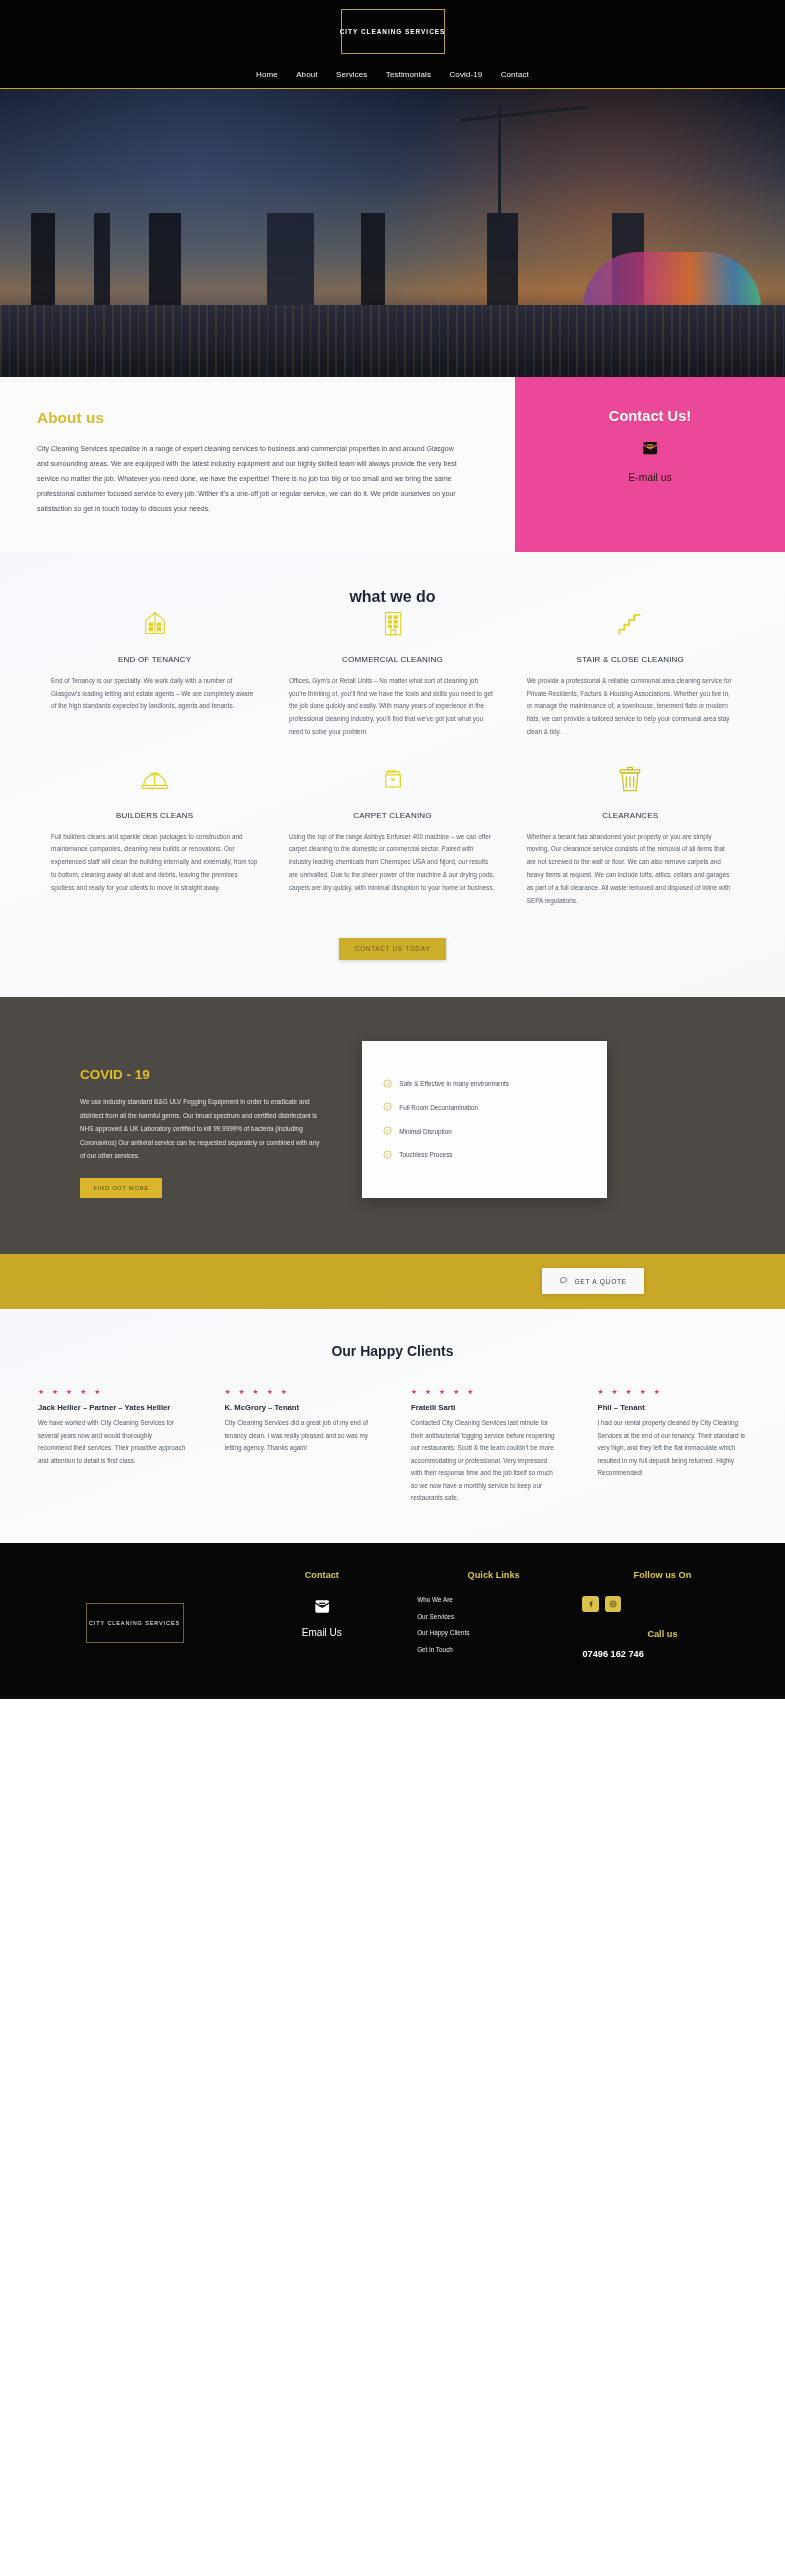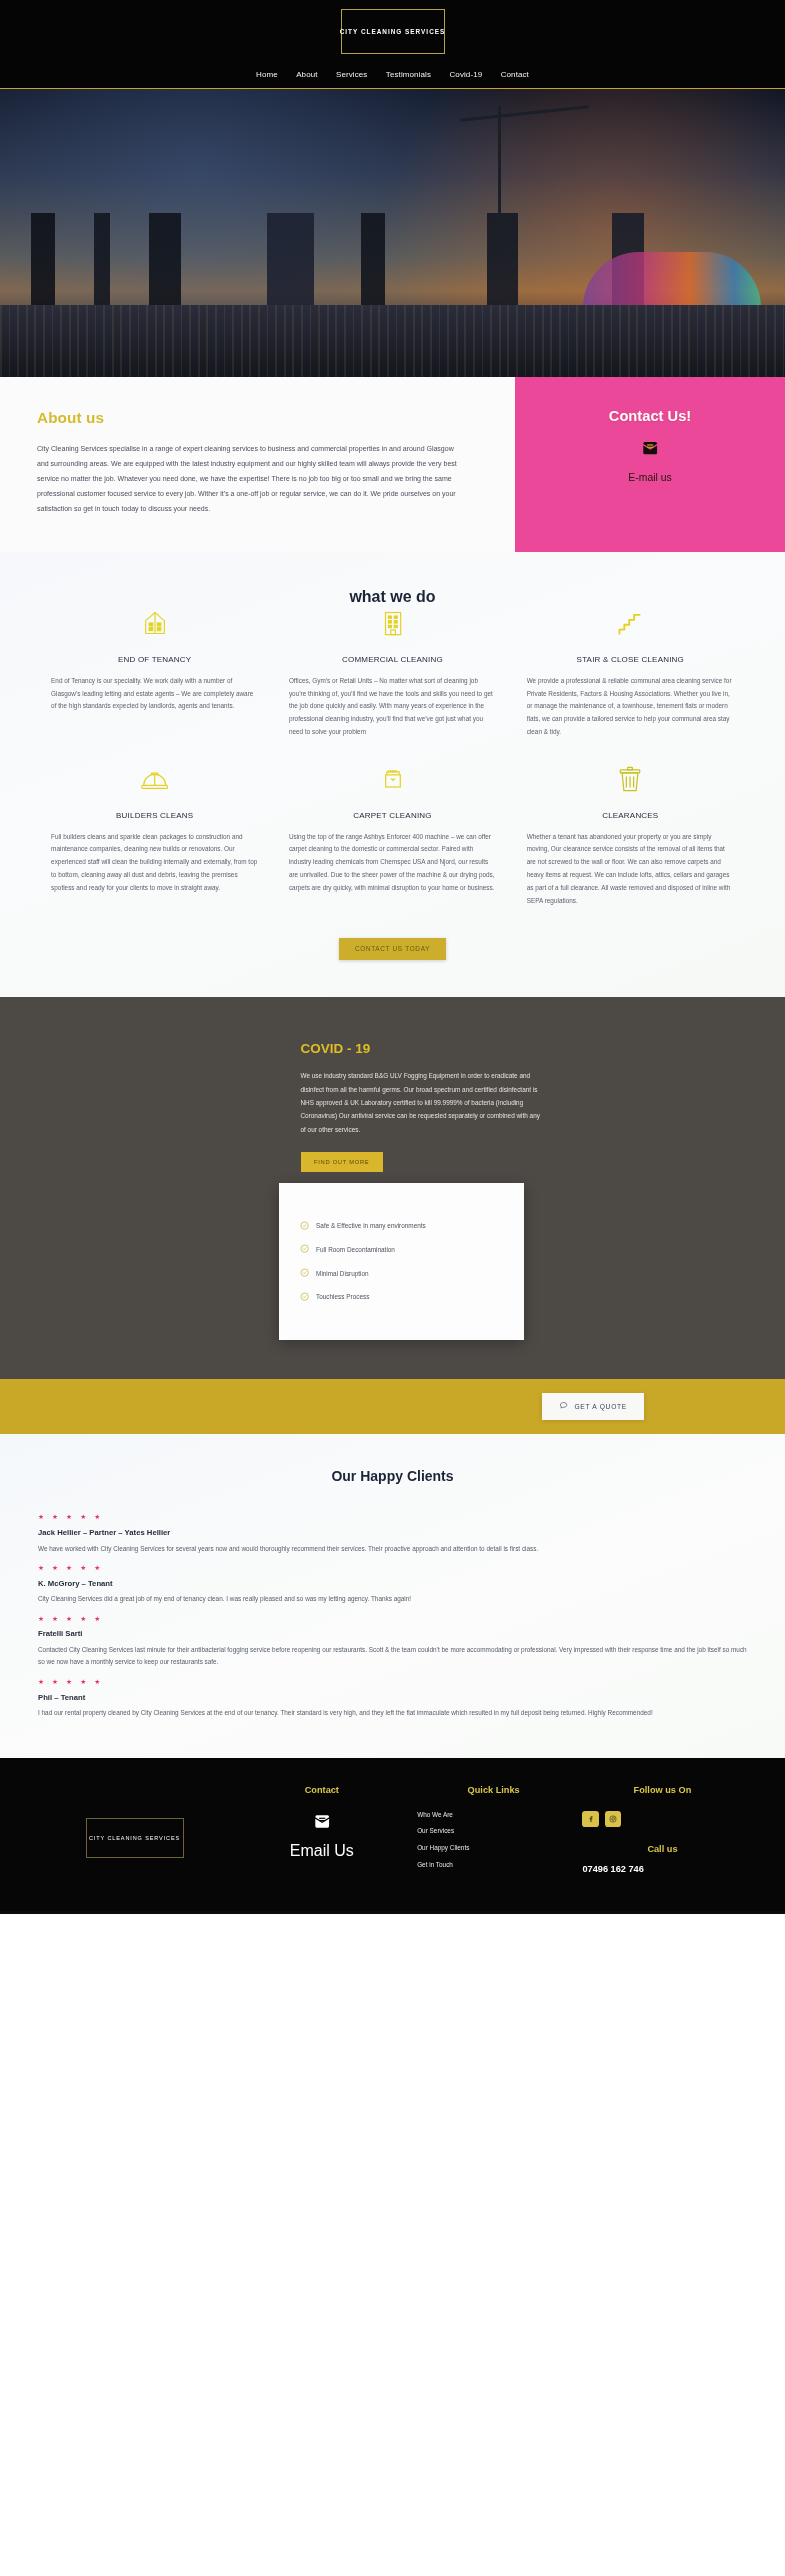--- a/index.html
+++ b/index.html
@@ -164,24 +164,23 @@
     display:inline-block; background:#cdae2c; color:#6b5a11;
     border:none; font-size:6.4px; letter-spacing:0.7px;
     padding:7.4px 16px; cursor:pointer;
     box-shadow:0 1.2px 3.7px rgba(0,0,0,.18);
     font-family:"Liberation Sans", sans-serif;
   }
 
   
   .covid {
     background:#4d4a46;
-    padding:33px 0 39px;
+    padding:33px 0 56px;
     display:flex;
-    align-items:center;
-    flex-direction:column;
+    align-items:flex-end;
   }
   .covid-left { width:344px; padding:11px 24.5px 0 80px; }
   .covid-title {
     color:#e0bd25; font-size:13.5px; font-weight:800; margin-bottom:13.5px;
   }
   .covid-text { color:#e6e4e0; font-size:6.4px; line-height:2.1; }
   .covid-btn {
     margin-top:16px; display:inline-block;
     background:#d9b62c; color:#5d4d0d;
     font-size:5.8px; letter-spacing:0.7px; padding:6.7px 13.5px;
@@ -220,21 +219,21 @@
   
   .clients {
     background:linear-gradient(160deg,#f5f8fb 0%,#fbfcfb 55%,#f8faf8 100%);
     padding:34px 0 38px;
   }
   .clients-title {
     text-align:center; font-size:14px; font-weight:800; color:#1e2438;
     margin-bottom:29.4px;
   }
   .cl-grid {
-    display:grid; grid-template-columns:1fr;
+    display:grid; grid-template-columns:1fr 1fr 1fr 1fr;
     gap:9px 37px; padding:0 38px;
   }
   .cl-stars { color:#e8375f; font-size:6.7px; letter-spacing:3.1px; margin-bottom:6.7px; }
   .cl-name { font-size:7.7px; font-weight:700; color:#262c3c; margin-bottom:5.5px; }
   .cl-quote { font-size:6.4px; line-height:1.95; color:#565c68; }
 
   
   .site-footer {
     background:#060606;
     padding:27px 0 37px;
@@ -254,21 +253,21 @@
   }
   .f-logo-text { color:#fff; font-size:5.5px; letter-spacing:0.9px; }
   .f-head {
     color:#d9c64a; font-size:9.2px; font-weight:700; margin-bottom:16px;
     text-align:center;
   }
   .f-head.left { text-align:center; }
   .f-contact { text-align:center; }
   .f-mail-icon { display:block; margin:0 auto 8.6px; }
   .f-email {
-    color:#fff; font-size:16px; text-decoration:none; cursor:pointer;
+    color:#fff; font-size:10px; text-decoration:none; cursor:pointer;
   }
   .f-links { display:flex; flex-direction:column; gap:9.8px; }
   .f-link {
     color:#e9e9e9; font-size:6.4px; text-decoration:none; cursor:pointer;
   }
   .f-social { display:flex; gap:5.5px; margin-bottom:17px; }
   .soc-btn {
     width:16.6px; height:16.6px; border-radius:3.1px;
     background:#d9c14a;
     display:flex; align-items:center; justify-content:center;

